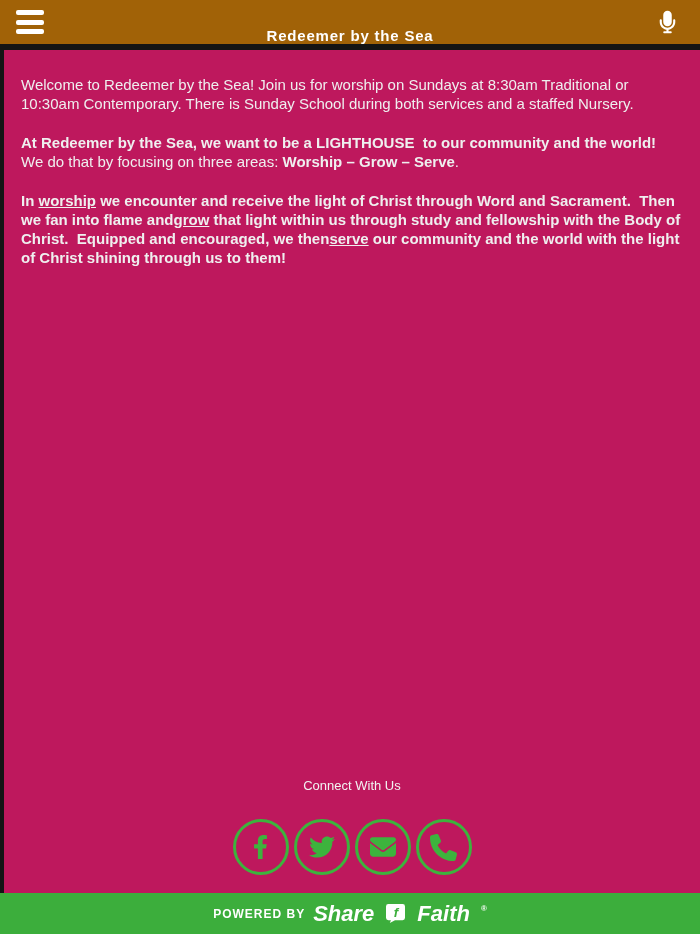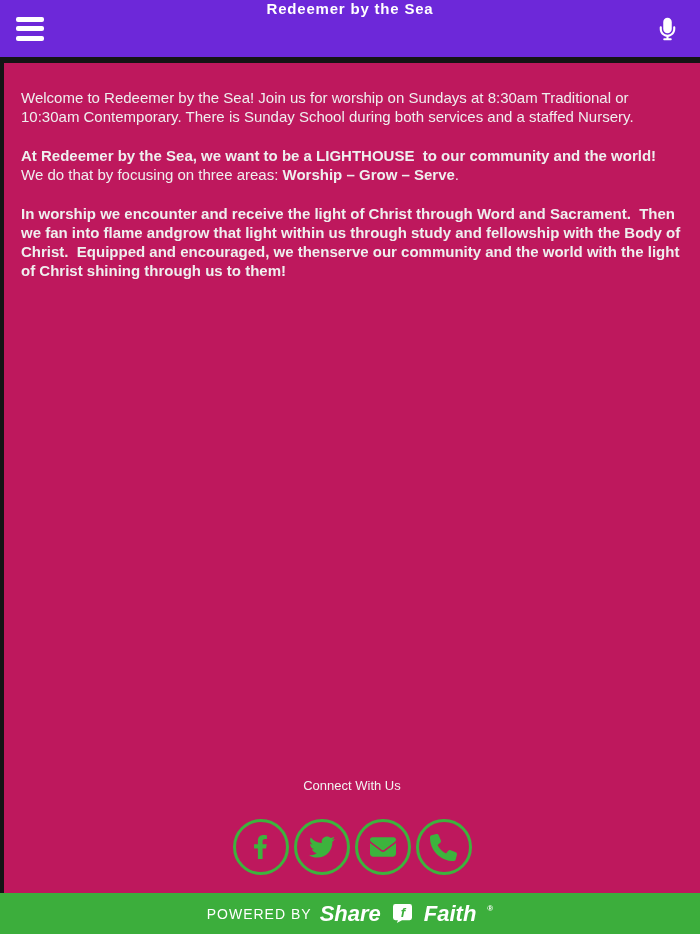--- a/index.html
+++ b/index.html
@@ -6,24 +6,24 @@
   html, body { width: 700px; height: 934px; }
   body {
     background: #141414;
     font-family: "Liberation Sans", "DejaVu Sans", sans-serif;
     display: flex;
     flex-direction: column;
     overflow: hidden;
   }
   
   .app-header {
-    height: 57px;
-    background: #6d28d9;
-    display: flex;
-    align-items: flex-start;
+    height: 44px;
+    background: #a16207;
+    display: flex;
+    align-items: flex-end;
     justify-content: center;
     position: relative;
     flex: 0 0 auto;
   }
   .app-title {
     color: #ffffff;
     font-size: 15px;
     font-weight: 700;
     letter-spacing: 0.8px;
   }
@@ -73,21 +73,21 @@
     overflow: hidden;
   }
   .paragraphs p {
     color: #efefef;
     font-size: 15px;
     line-height: 19px;
     margin: 0 0 20px 0;
     white-space: pre-wrap;
   }
   .paragraphs .b { font-weight: 700; }
-  .paragraphs .u { }
+  .paragraphs .u { text-decoration: underline; }
   .paragraphs .i { font-style: italic; font-size: 14.5px; }
   
   .connect-section {
     margin-top: auto;
     display: flex;
     flex-direction: column;
     align-items: center;
   }
   .connect-heading {
     color: #f2f2f2;
@@ -115,23 +115,23 @@
     flex: 0 0 auto;
     height: 41px;
     background: #3cae3c;
     display: flex;
     align-items: center;
     justify-content: center;
     gap: 8px;
   }
   .powered-by {
     color: #ffffff;
-    font-size: 14px;
+    font-size: 12px;
     letter-spacing: 1px;
-    font-weight: 400;
+    font-weight: 700;
   }
   .brand {
     display: flex;
     align-items: center;
     gap: 11px;
     color: #ffffff;
     font-size: 22px;
     font-weight: 700;
     font-style: italic;
     line-height: 1;

